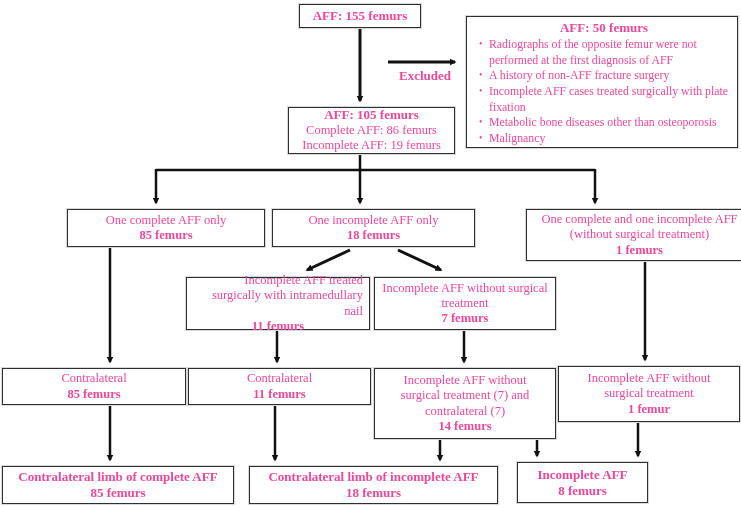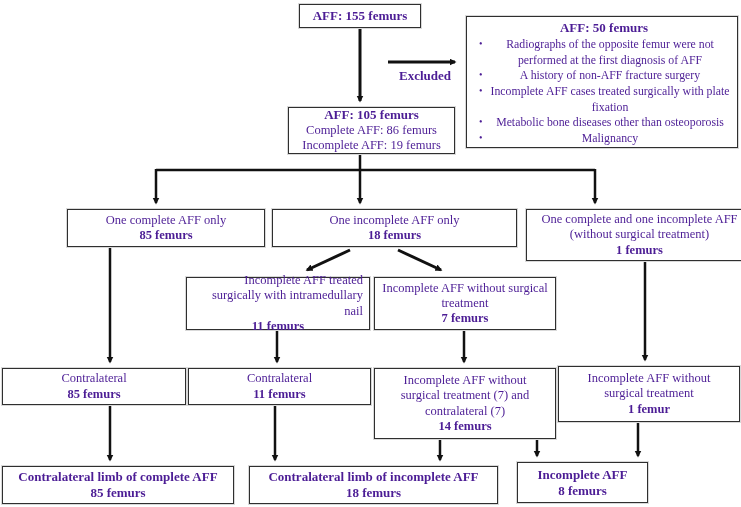--- a/index.html
+++ b/index.html
@@ -1,41 +1,41 @@
 <!DOCTYPE html>
 <html><head>
 <meta charset="utf-8">
 <style>
   html,body { margin:0; padding:0; background:#fff; }
   #canvas {
     position:relative; width:741px; height:507px; background:#fff;
-    font-family:"Liberation Serif","DejaVu Serif",serif; color:#4c1d95;
+    font-family:"Liberation Serif","DejaVu Serif",serif; color:#ec4899;
     overflow:hidden;
   }
   svg.connectors { position:absolute; left:0; top:0; width:741px; height:507px; }
   .box {
     position:absolute; box-sizing:border-box;
     border:1px solid #2f2f2f; background:#fff;
     display:flex; flex-direction:column; justify-content:center; align-items:center;
     text-align:center; line-height:1.22; font-size:12.5px;
     box-shadow:0 0 0 1px #d9d9d9;
   }
   .bold { font-weight:bold; }
   .count { font-weight:bold; }
   
   #box-root        { left:299px; top:4px;   width:122px; height:24px; font-size:13px; }
   #box-excluded    { left:466px; top:16px;  width:272px; height:132px; justify-content:flex-start; padding:3px 6px 2px 10px; }
   #box-excluded .ex-title { font-weight:bold; font-size:13px; text-align:center; width:100%; }
-  #box-excluded ul { list-style:none; margin:1px 0 0 0; padding:0; text-align:center; font-size:11.8px; line-height:1.33; width:100%; }
+  #box-excluded ul { list-style:none; margin:1px 0 0 0; padding:0; text-align:left; font-size:11.8px; line-height:1.33; width:100%; }
   #box-excluded li { position:relative; padding-left:12px; }
   #box-excluded li::before { content:"\2022"; position:absolute; left:2px; top:0; font-size:10px; }
   #box-included    { left:288px; top:107px; width:167px; height:47px; }
   #box-included .bold { font-size:13px; }
   #box-one-complete   { left:67px;  top:209px; width:198px; height:38px; }
-  #box-one-incomplete { left:272px; top:209px; width:245px; height:38px; }
+  #box-one-incomplete { left:272px; top:209px; width:203px; height:38px; }
   #box-comp-incomp    { left:478px; top:209px; width:227px; height:52px;margin-left:48px; }
   #box-im-nail        { left:186px; top:277px; width:184px; height:53px; padding:0 6px;text-align:right; }
   #box-no-surg-7      { left:374px; top:277px; width:182px; height:53px; padding:0 6px; }
   #box-contra-85      { left:2px;   top:368px; width:184px; height:37px; }
   #box-contra-11      { left:188px; top:368px; width:183px; height:37px; }
   #box-no-surg-contra { left:374px; top:368px; width:182px; height:71px; padding:0 20px; }
   #box-no-surg-1      { left:558px; top:366px; width:182px; height:56px; padding:0 10px; }
   #box-final-complete   { left:2px;   top:466px; width:232px; height:38px; font-weight:bold; font-size:13px; }
   #box-final-incomplete { left:249px; top:466px; width:249px; height:38px; font-weight:bold; font-size:13px; }
   #box-final-8          { left:517px; top:462px; width:131px; height:41px; font-weight:bold; font-size:13px; }

